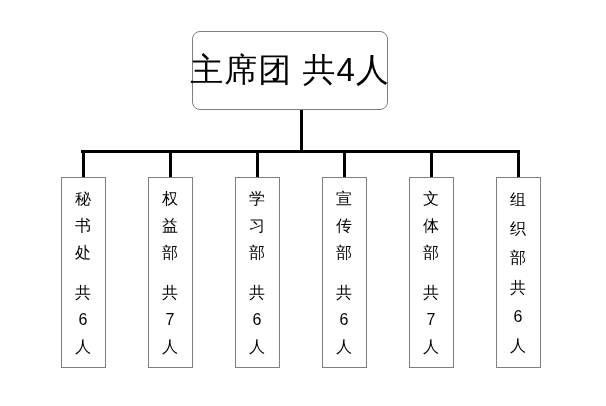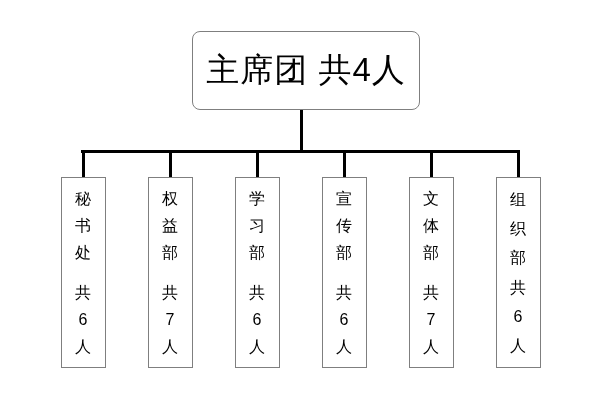--- a/index.html
+++ b/index.html
@@ -13,21 +13,21 @@
     width: 606px;
     height: 406px;
     background: #ffffff;
     overflow: hidden;
   }
   
   .top-box {
     position: absolute;
     left: 192px;
     top: 31px;
-    width: 228px;
+    width: 196px;
     height: 79px;
     box-sizing: border-box;
     border: 1px solid #7f7f7f;
     border-radius: 8px;
     background: #ffffff;
     display: flex;
     align-items: center;
     justify-content: center;
     font-size: 33px;
     letter-spacing: 1px;

